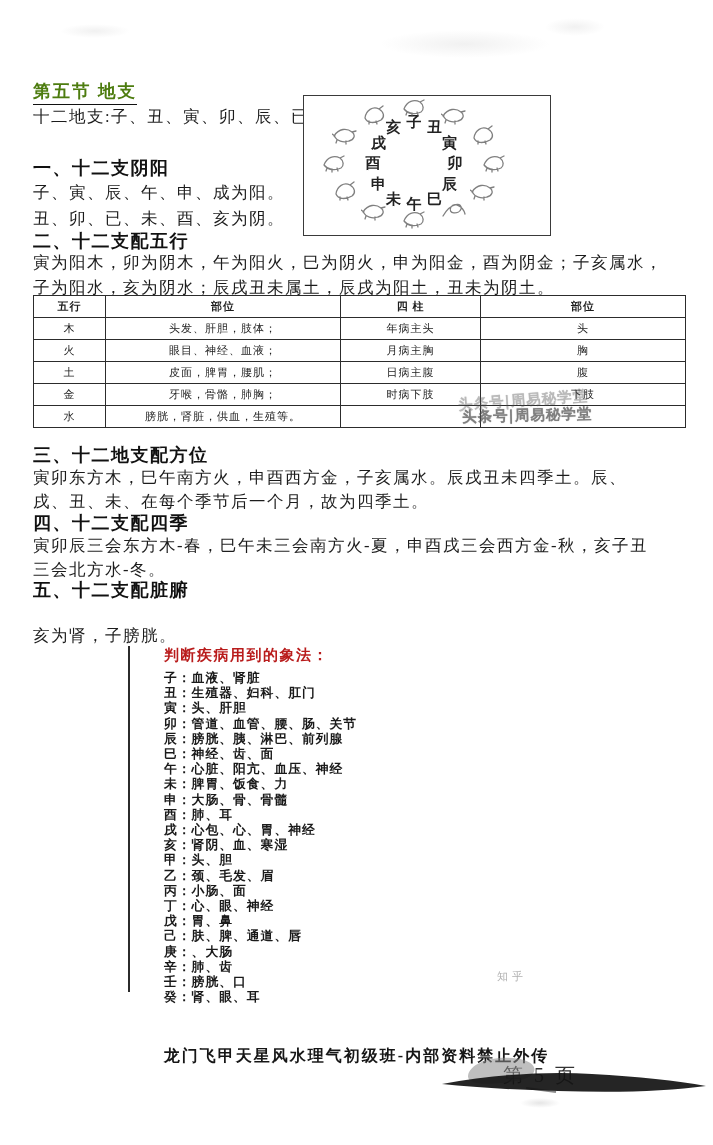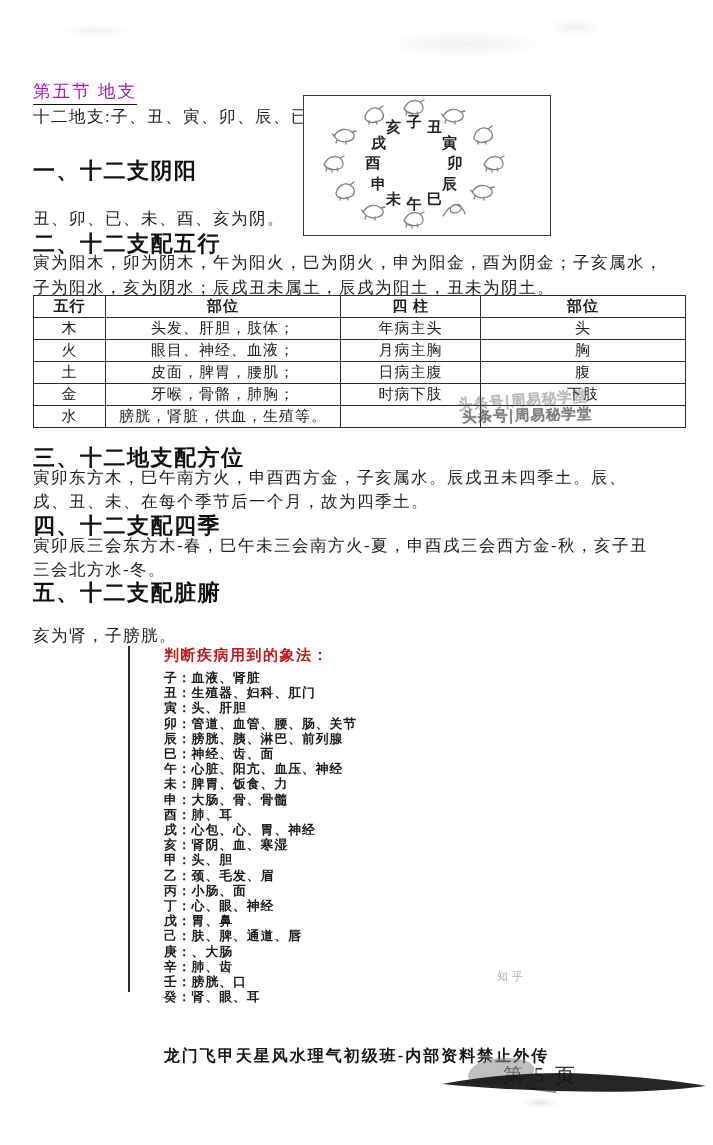--- a/index.html
+++ b/index.html
@@ -1,32 +1,32 @@
 <!DOCTYPE html>
 <html><head>
 <meta charset="utf-8">
 <style>
   html,body{margin:0;padding:0;background:#e8e8e8;}
   #page{position:relative;width:713px;height:1145px;background:#ffffff;overflow:hidden;
         font-family:"Liberation Serif","DejaVu Serif",serif;color:#1c1c1c;}
   .abs{position:absolute;}
   
   .bodyline{font-size:16.5px;letter-spacing:1.5px;white-space:nowrap;color:#1c1c1c;}
-  .heading{font-size:22px;letter-spacing:1.5px;font-weight:bold;white-space:nowrap;color:#111;}
-  .title{font-size:17.5px;letter-spacing:2px;font-weight:normal;border-bottom:1.7px solid #111;
-         padding-bottom:1px;white-space:nowrap;color:#a21caf;}
+  .heading{font-size:18px;letter-spacing:1.5px;font-weight:bold;white-space:nowrap;color:#111;}
+  .title{font-size:17.5px;letter-spacing:2px;font-weight:bold;border-bottom:1.7px solid #111;
+         padding-bottom:1px;white-space:nowrap;color:#4d7c0f;}
   
   #zbox{left:303px;top:95px;width:246px;height:139px;border:1.6px solid #3a3a3a;background:#fff;}
   .zchar{position:absolute;font-size:15px;font-weight:600;color:#222;transform:translate(-50%,-50%);
          font-family:"Liberation Serif","DejaVu Serif",serif;}
   .zanimal{position:absolute;transform:translate(-50%,-50%);opacity:.75;}
   
   #felt{left:33px;top:295px;width:652px;border-collapse:collapse;table-layout:fixed;}
   #felt th,#felt td{border:1.6px solid #2c2c2c;height:21px;text-align:center;
-        font-size:15px;letter-spacing:1px;padding:0 2px;font-weight:normal;
+        font-size:11px;letter-spacing:1px;padding:0 2px;font-weight:normal;
         font-family:"Liberation Serif","DejaVu Serif",serif;color:#1c1c1c;white-space:nowrap;overflow:hidden;}
   #felt th{font-weight:bold;}
   
   .stamp{position:absolute;font-size:14.5px;font-weight:bold;color:#4a4a4a;letter-spacing:1px;
          white-space:nowrap;font-family:"DejaVu Sans","Liberation Sans",sans-serif;
          text-shadow:0 0 1px #777;}
   
   #dlist-line{left:128px;top:646px;width:1.6px;height:346px;background:#2b2b2b;}
   #dlist{left:164px;top:646px;font-family:"DejaVu Sans","Liberation Sans",sans-serif;}
   #dlist .dhead{font-size:15px;font-weight:bold;letter-spacing:1.5px;color:#b91c1c;margin-bottom:5px;white-space:nowrap;}
@@ -98,20 +98,21 @@
       <svg width="26" height="22" viewBox="0 0 26 22" class="zanimal" style="left: 40.718px; top: 39px;">
         <path d="M2,12 C7,4 15,4 20,8 C24,11 22,16 17,17 C11,19 5,17 2,12 M5,16 L4,19 M14,17 L14,20 M20,8 L24,7 M3,12 L0,10" fill="none" stroke="#555" stroke-width="1.3" stroke-linecap="round"></path>
       </svg>
       <span class="zchar" style="left: 89.5px; top: 31.493px;">亥</span>
       <svg width="26" height="22" viewBox="0 0 26 22" class="zanimal" style="left: 70px; top: 18.5026px;">
         <path d="M4,14 C5,6 12,2 18,5 C23,8 24,13 20,16 C13,20 6,19 4,14 M8,17 L8,20 M15,17 L16,20 M18,5 L22,2" fill="none" stroke="#555" stroke-width="1.3" stroke-linecap="round"></path>
       </svg>
     </div>
 
   <div class="abs heading" style="left:33px;top:156px;">一、十二支阴阳</div>
+  <div class="abs bodyline" style="left:33px;top:182px;">子、寅、辰、午、申、成为阳。</div>
   <div class="abs bodyline" style="left:33px;top:208px;">丑、卯、已、未、酉、亥为阴。</div>
 
   <div class="abs heading" style="left:33px;top:229px;">二、十二支配五行</div>
   <div class="abs bodyline" style="left:33px;top:252px;">寅为阳木，卯为阴木，午为阳火，巳为阴火，申为阳金，酉为阴金；子亥属水，</div>
   <div class="abs bodyline" style="left:33px;top:277px;">子为阳水，亥为阴水；辰戌丑未属土，辰戌为阳土，丑未为阴土。</div>
 
   <table id="felt" class="abs">
     <colgroup>
         <col style="width:72px">
         <col style="width:235px">

